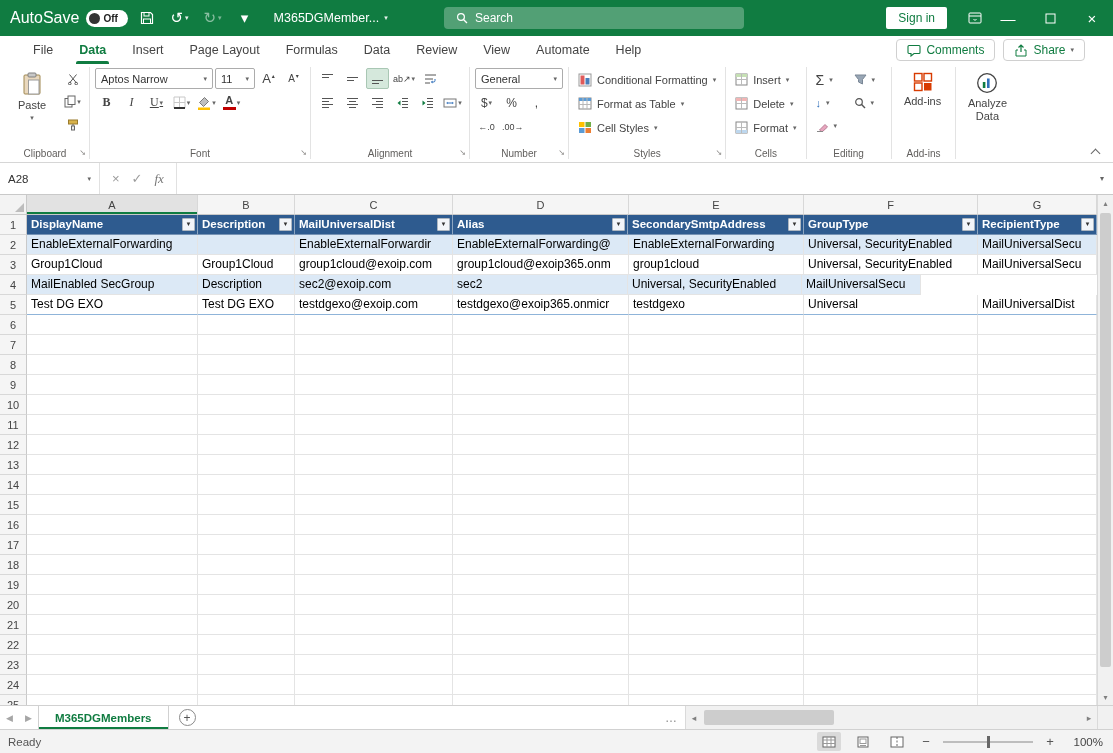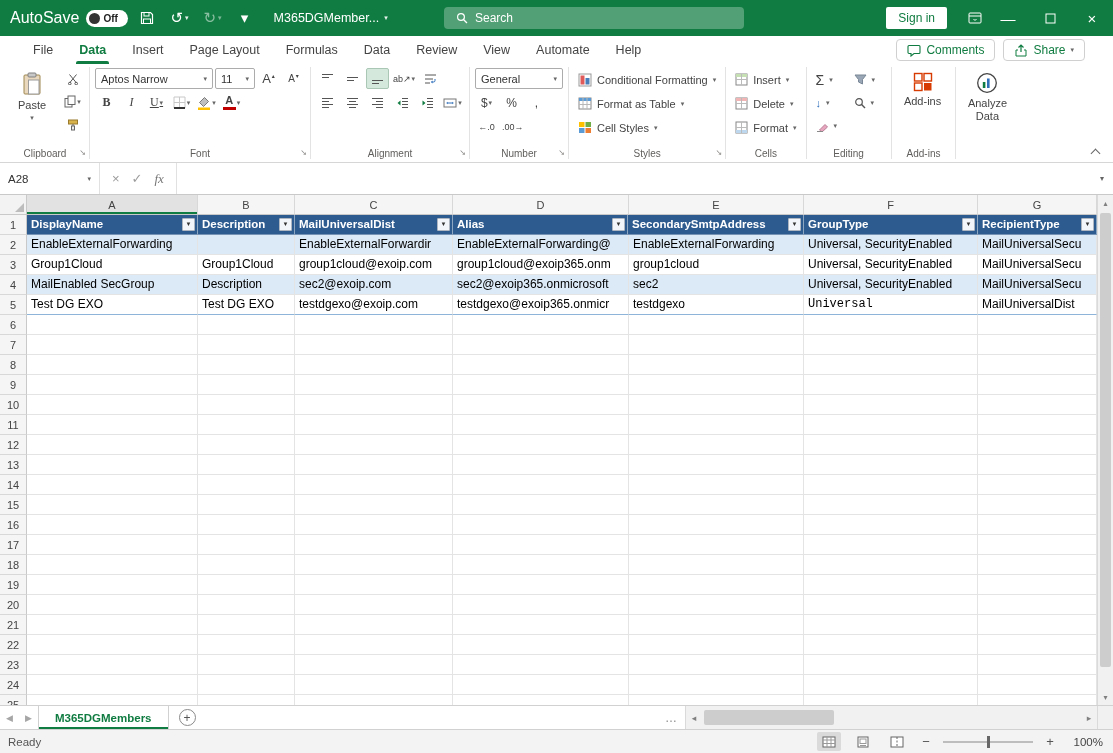--- a/index.html
+++ b/index.html
@@ -661,33 +661,32 @@
         <div class="cell" style="width: 176px;">group1cloud@exoip365.onm</div>
         <div class="cell" style="width: 175px;">group1cloud</div>
         <div class="cell" style="width: 174px;">Universal, SecurityEnabled</div>
         <div class="cell" style="width: 119px;">MailUniversalSecu</div>
       </div>
       <div class="grow">
         <div class="rownum">4</div>
         <div class="cell band" style="width: 171px;">MailEnabled SecGroup</div>
         <div class="cell band" style="width: 97px;">Description</div>
         <div class="cell band" style="width: 158px;">sec2@exoip.com</div>
-        <div class="cell band" style="width: 176px;">sec2@exoip365.onmicrosoft</div>
         <div class="cell band" style="width: 175px;">sec2</div>
         <div class="cell band" style="width: 174px;">Universal, SecurityEnabled</div>
         <div class="cell band" style="width: 119px;">MailUniversalSecu</div>
       </div>
       <div class="grow">
         <div class="rownum">5</div>
         <div class="cell tbot" style="width: 171px;">Test DG EXO</div>
         <div class="cell tbot" style="width: 97px;">Test DG EXO</div>
         <div class="cell tbot" style="width: 158px;">testdgexo@exoip.com</div>
         <div class="cell tbot" style="width: 176px;">testdgexo@exoip365.onmicr</div>
         <div class="cell tbot" style="width: 175px;">testdgexo</div>
-        <div class="cell tbot" style="width: 174px; font-family: Liberation Mono, monospace;">Universal</div>
+        <div class="cell tbot" style="width: 174px;">Universal</div>
         <div class="cell tbot" style="width: 119px;">MailUniversalDist</div>
       </div>
       <div class="grow">
         <div class="rownum">6</div>
         <div class="cell" style="width: 171px;"></div>
         <div class="cell" style="width: 97px;"></div>
         <div class="cell" style="width: 158px;"></div>
         <div class="cell" style="width: 176px;"></div>
         <div class="cell" style="width: 175px;"></div>
         <div class="cell" style="width: 174px;"></div>

